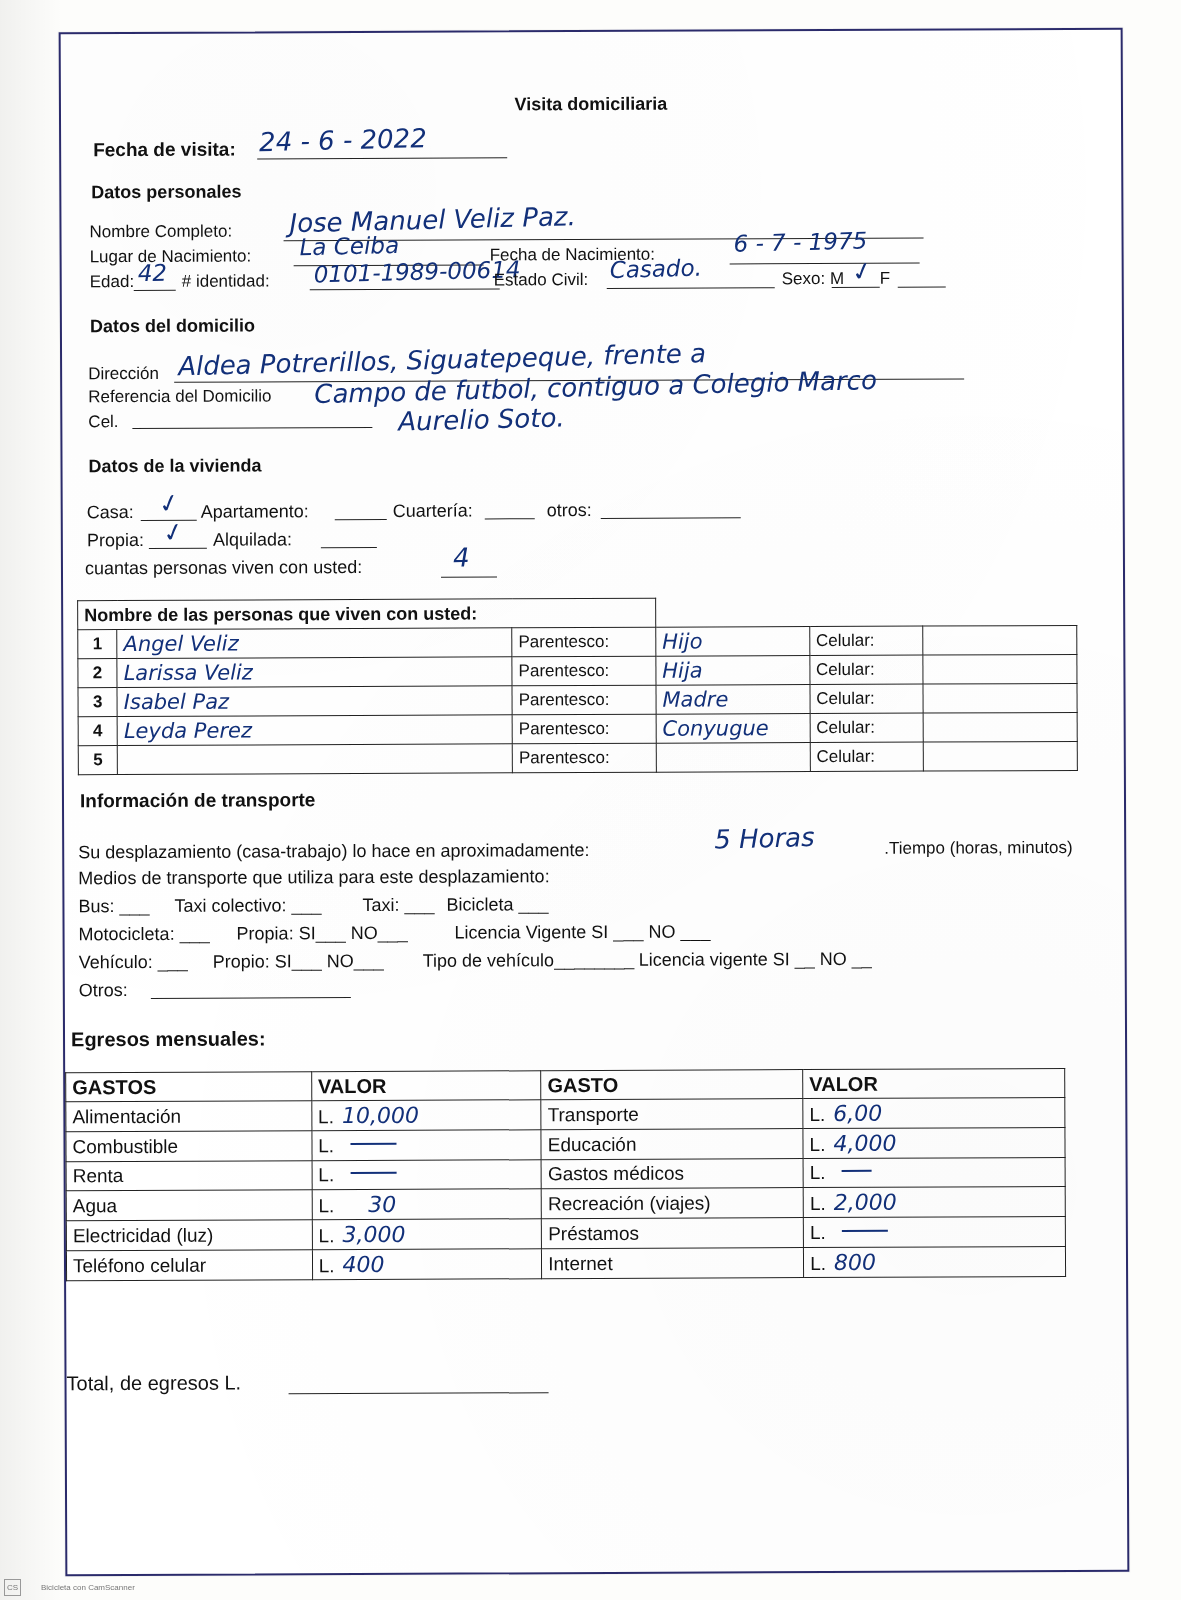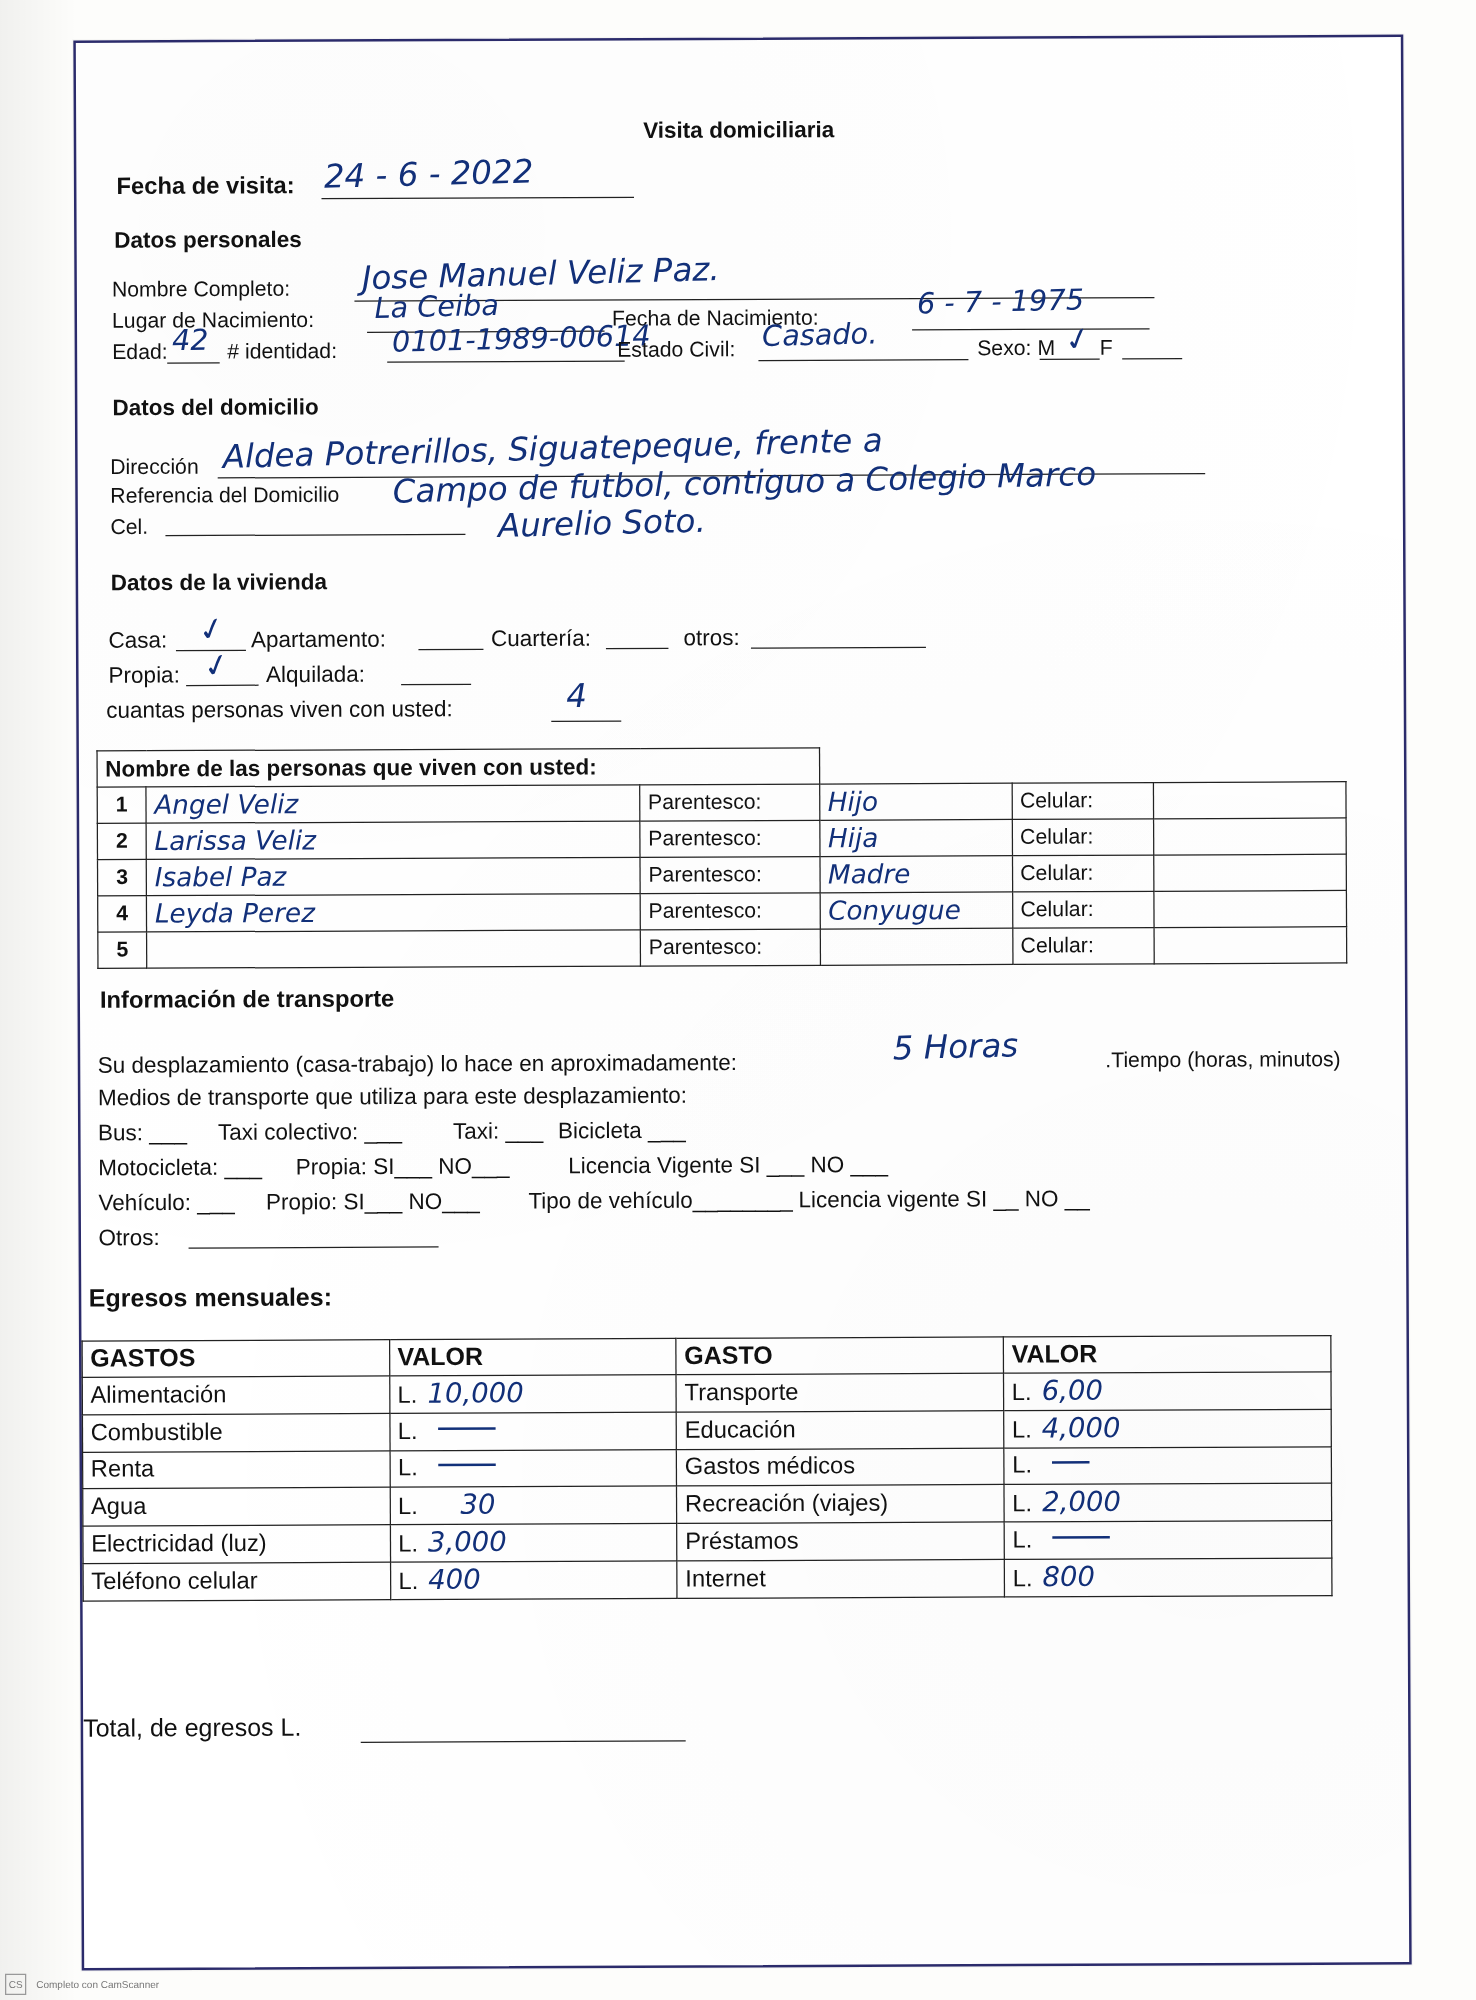--- a/index.html
+++ b/index.html
@@ -126,21 +126,21 @@
   .footer-stamp {
     position: absolute;
     left: 4px;
     bottom: 4px;
     width: 150px;
     height: 18px;
     font-size: 8px;
     color: #777;
     display: flex;
     align-items: center;
-    gap: 8px;
+    gap: 20px;
   }
   .stamp-box {
     width: 15px; height: 15px;
     border: 1px solid #999;
     color: #777;
     font-size: 8px;
     display: flex; align-items: center; justify-content: center;
   }
   .edge-shadow {
     position: absolute;
@@ -359,15 +359,15 @@
 
       <div class="t" style="left:0px; top:1338px; font-size:20px;">Total, de egresos L.</div>
       <div class="hw" style="left:230px; top:1326px;"></div>
       <div class="line" style="left:222px; top:1360px; width:260px;"></div>
 
     </div>
   </div>
 
   <div class="footer-stamp">
     <div class="stamp-box">CS</div>
-    <span>Completo con CamScanner</span>
+    <span>Bicicleta con CamScanner</span>
   </div>
 </div>
 
 </body></html>

